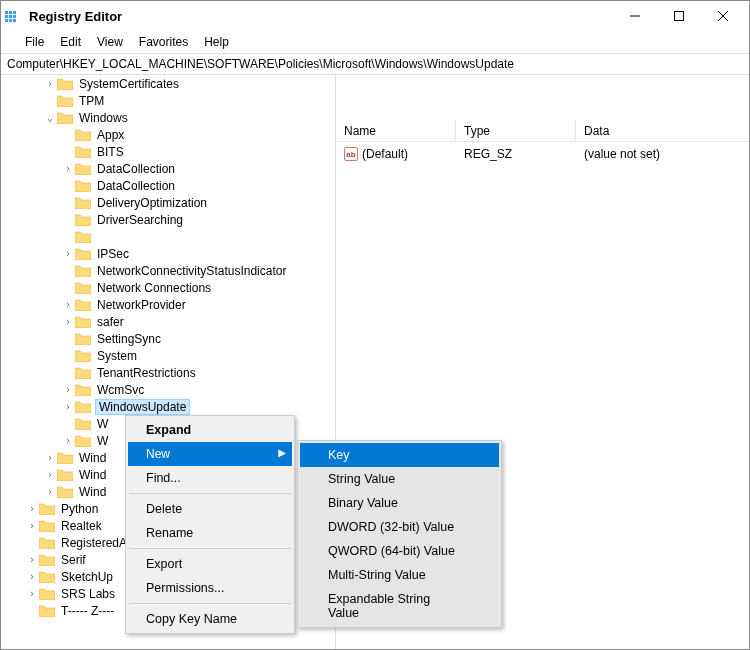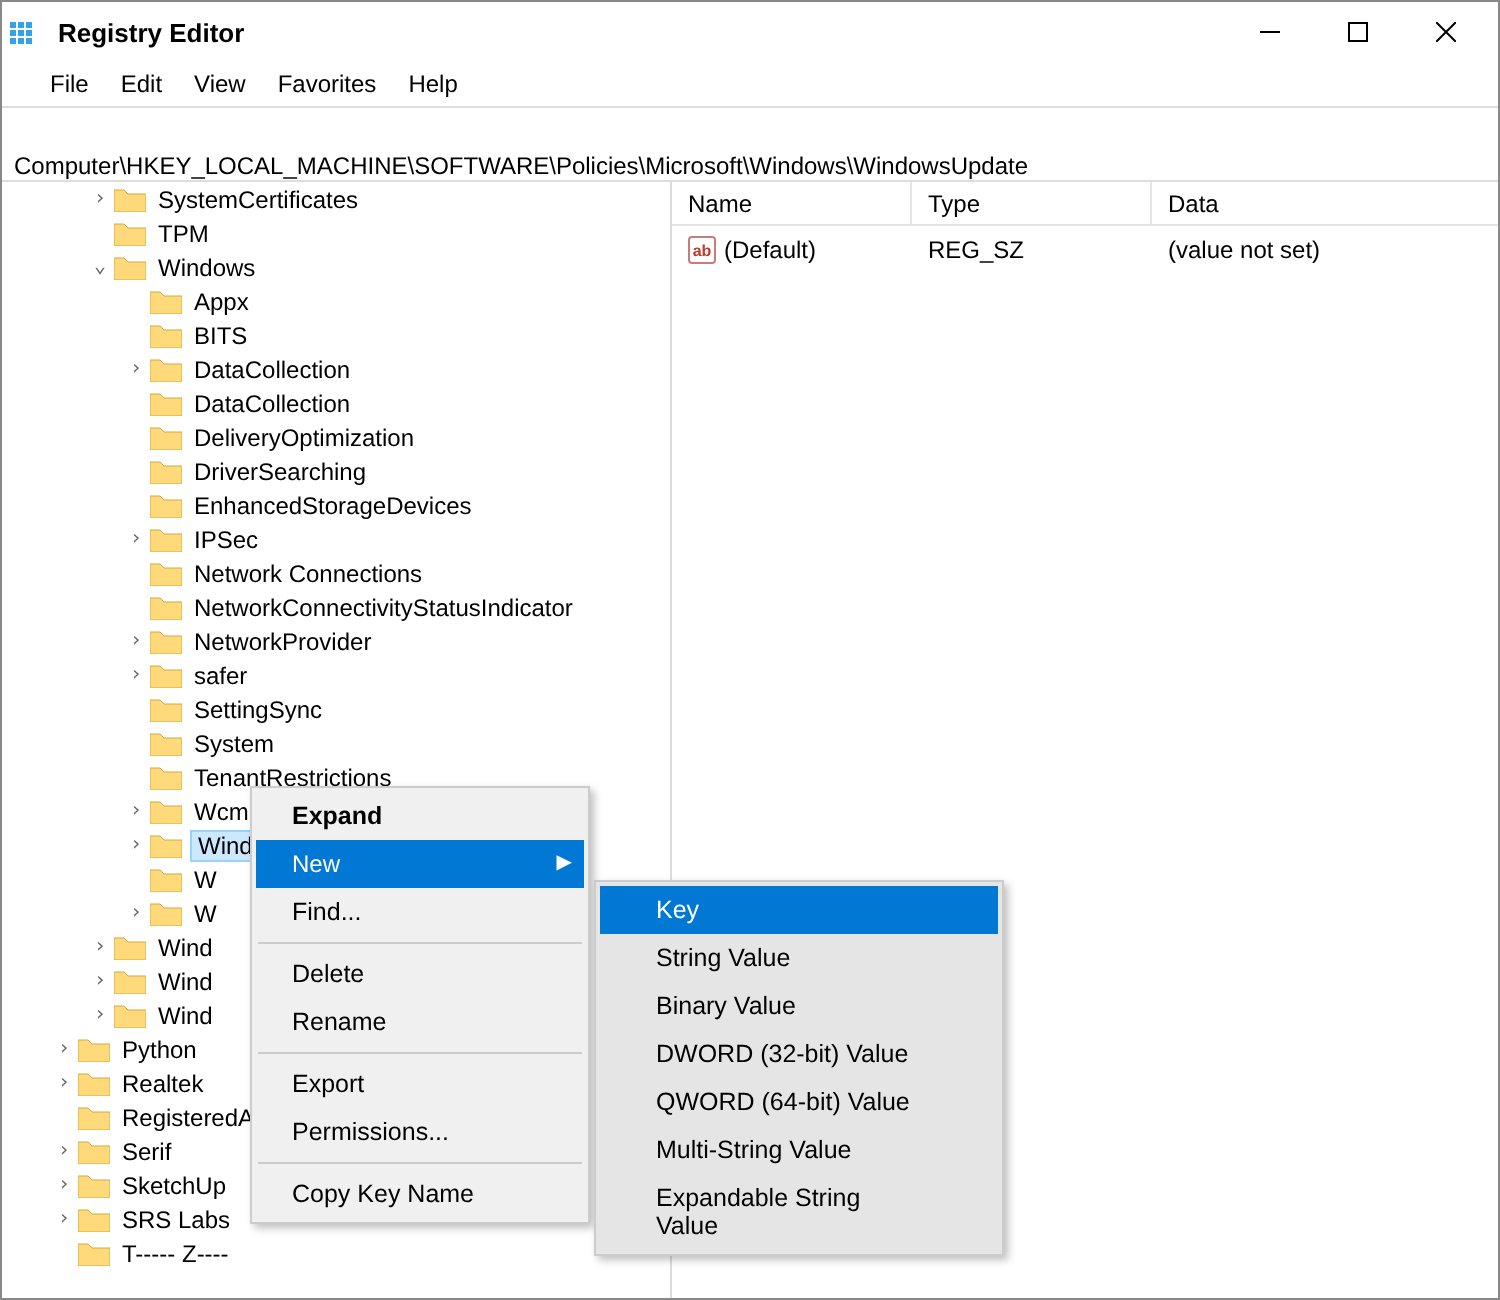--- a/index.html
+++ b/index.html
@@ -4,24 +4,24 @@
 <style>
 * { box-sizing: border-box; margin: 0; padding: 0; font-family: "Segoe UI", Tahoma, sans-serif; font-size: 12px; }
 body { background: #fff; width: 750px; height: 650px; overflow: hidden; border: 1px solid #888; }
 .titlebar { height: 30px; display: flex; align-items: center; padding: 0 4px; }
 .app-icon { width: 18px; height: 14px; margin-right: 6px; display: inline-block; }
 .title { flex: 1; font-size: 13px; font-weight: bold; }
 .winbtns { display: flex; }
 .winbtn { width: 44px; height: 28px; display: flex; align-items: center; justify-content: center; cursor: pointer; }
 .menubar { height: 22px; display: flex; align-items: center; padding: 0 16px; }
 .menuitem { padding: 2px 8px; cursor: default; }
-.addressbar { height: 38px; border-top: 1px solid #ddd; border-bottom: 1px solid #ddd; display: flex; align-items: flex-end; padding: 0 6px; font-size: 12px; }
+.addressbar { height: 22px; border-top: 1px solid #ddd; border-bottom: 1px solid #ddd; display: flex; align-items: center; padding: 0 6px; font-size: 12px; }
 .content { display: flex; height: 574px; }
 .tree-pane { width: 335px; border-right: 1px solid #ddd; overflow: hidden; position: relative; padding-top: 4px; }
-.values-pane { flex: 1; overflow: auto; }
+.values-pane { flex: 1; overflow: auto; margin-top: 45px; }
 .vhead { display: flex; border-bottom: 1px solid #e5e5e5; height: 22px; align-items: center; }
 .vcol { padding: 2px 8px; border-right: 1.5px solid #e5e5e5; height: 100%; display: flex; align-items: center; }
 .vcol.name { width: 120px; }
 .vcol.type { width: 120px; }
 .vcol.data { flex: 1; border-right: none; }
 .vrow { display: flex; height: 20px; align-items: flex-end; }
 .vcell { padding: 1px 8px; }
 .vcell.name { width: 120px; display: flex; align-items: center; gap: 4px; }
 .vcell.type { width: 120px; }
 .vcell.data { flex: 1; }
@@ -160,42 +160,41 @@
           <span class="folder"><svg viewBox="0 0 16 13">
               <path d="M0 2 h5 l2 2 h9 v9 h-16 z" fill="#ffd97a" stroke="#d6a83b" stroke-width="0.5"></path>
             </svg></span>
           <span class="label">DriverSearching</span>
         </div>
     <div class="node lvl2">
           <span class="exp none">›</span>
           <span class="folder"><svg viewBox="0 0 16 13">
               <path d="M0 2 h5 l2 2 h9 v9 h-16 z" fill="#ffd97a" stroke="#d6a83b" stroke-width="0.5"></path>
             </svg></span>
-          <span class="label">EnhancedStorageDevices</span>
         </div>
     <div class="node lvl2">
           <span class="exp">›</span>
           <span class="folder"><svg viewBox="0 0 16 13">
               <path d="M0 2 h5 l2 2 h9 v9 h-16 z" fill="#ffd97a" stroke="#d6a83b" stroke-width="0.5"></path>
             </svg></span>
           <span class="label">IPSec</span>
         </div>
     <div class="node lvl2">
           <span class="exp none">›</span>
           <span class="folder"><svg viewBox="0 0 16 13">
               <path d="M0 2 h5 l2 2 h9 v9 h-16 z" fill="#ffd97a" stroke="#d6a83b" stroke-width="0.5"></path>
             </svg></span>
+          <span class="label">NetworkConnectivityStatusIndicator</span>
+        </div>
+    <div class="node lvl2">
+          <span class="exp none">›</span>
+          <span class="folder"><svg viewBox="0 0 16 13">
+              <path d="M0 2 h5 l2 2 h9 v9 h-16 z" fill="#ffd97a" stroke="#d6a83b" stroke-width="0.5"></path>
+            </svg></span>
           <span class="label">Network Connections</span>
-        </div>
-    <div class="node lvl2">
-          <span class="exp none">›</span>
-          <span class="folder"><svg viewBox="0 0 16 13">
-              <path d="M0 2 h5 l2 2 h9 v9 h-16 z" fill="#ffd97a" stroke="#d6a83b" stroke-width="0.5"></path>
-            </svg></span>
-          <span class="label">NetworkConnectivityStatusIndicator</span>
         </div>
     <div class="node lvl2">
           <span class="exp">›</span>
           <span class="folder"><svg viewBox="0 0 16 13">
               <path d="M0 2 h5 l2 2 h9 v9 h-16 z" fill="#ffd97a" stroke="#d6a83b" stroke-width="0.5"></path>
             </svg></span>
           <span class="label">NetworkProvider</span>
         </div>
     <div class="node lvl2">
           <span class="exp">›</span>
@@ -336,21 +335,21 @@
       <div class="vcell name">
           <span class="str-icon">ab</span>
           <span>(Default)</span>
         </div>
       <div class="vcell type">REG_SZ</div>
       <div class="vcell data">(value not set)</div>
     </div>
   </div>
 </div>
 
-<div class="ctxmenu" style="left:125px; top:393px; width:170px;">
+<div class="ctxmenu" style="left:125px; top:415px; width:170px;">
   <div class="mi header">Expand</div>
   <div class="mi highlight"><span>New</span><span class="arrow">▶</span></div>
   <div class="mi">Find...</div>
   <div class="sep"></div>
   <div class="mi">Delete</div>
   <div class="mi">Rename</div>
   <div class="sep"></div>
   <div class="mi">Export</div>
   <div class="mi">Permissions...</div>
   <div class="sep"></div>

